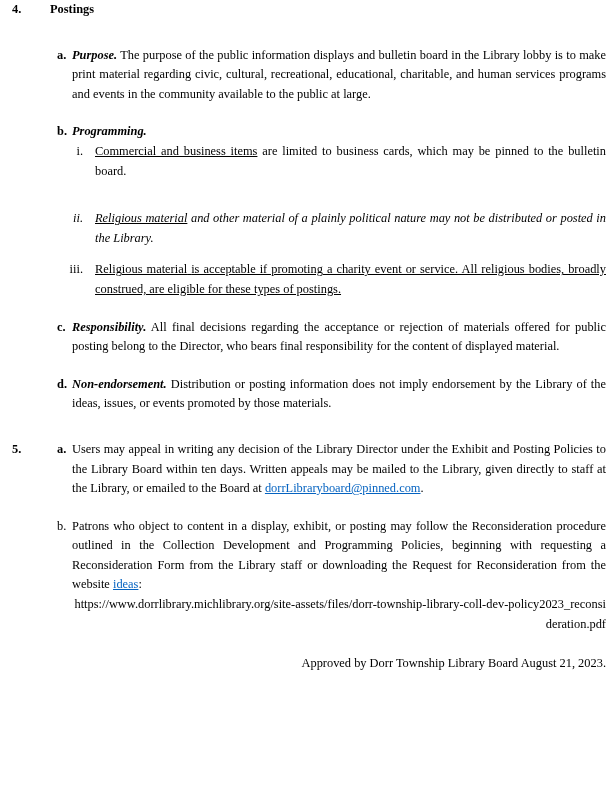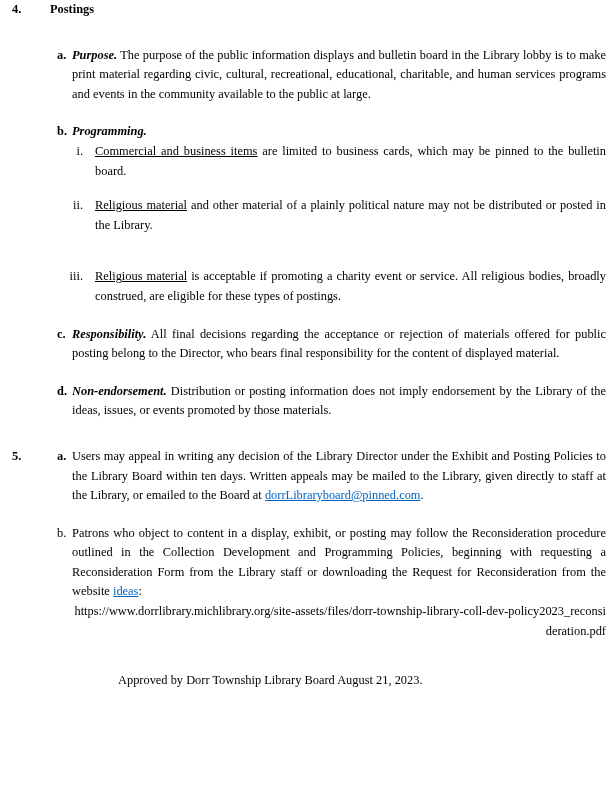--- a/index.html
+++ b/index.html
@@ -97,23 +97,23 @@
   }
 
   
   .url {
     text-align: right;
     word-break: break-all;
   }
 
   
   .approval {
-    margin-top: 30px;
+    margin-top: 20px;
     padding-left: 118px;
-    text-align: left;
+    text-align: right;
   }
 </style>
 </head>
 <body>
 
 <div class="page">
 
   <div class="section">
     <div class="section-head">
       <span class="section-num">4.</span>
@@ -130,27 +130,27 @@
       <span class="item-marker">b.</span>
       <span class="item-lead">Programming.</span>
     </div>
 
     <div class="subitem first">
       <span class="subitem-marker">i.</span>
       <span class="u">Commercial and business items</span>
       <span>are limited to business cards, which may be pinned to the bulletin board.</span>
     </div>
 
-    <div class="subitem" style="margin-top:15px;">
+    <div class="subitem" style="margin-top:28px;font-style:italic;">
       <span class="subitem-marker">ii.</span>
       <span class="u">Religious material</span>
       <span>and other material of a plainly political nature may not be distributed or posted in the Library.</span>
     </div>
 
-    <div class="subitem" style="margin-top:32px;">
+    <div class="subitem" style="margin-top:12px;text-decoration:underline;">
       <span class="subitem-marker">iii.</span>
       <span class="u">Religious material</span>
       <span>is acceptable if promoting a charity event or service. All religious bodies, broadly construed, are eligible for these types of postings.</span>
     </div>
 
     <div class="item" style="margin-top:18px;">
       <span class="item-marker">c.</span>
       <span class="item-lead">Responsibility.</span>
       <span>All final decisions regarding the acceptance or rejection of materials offered for public posting belong to the Director, who bears final responsibility for the content of displayed material.</span>
     </div>

